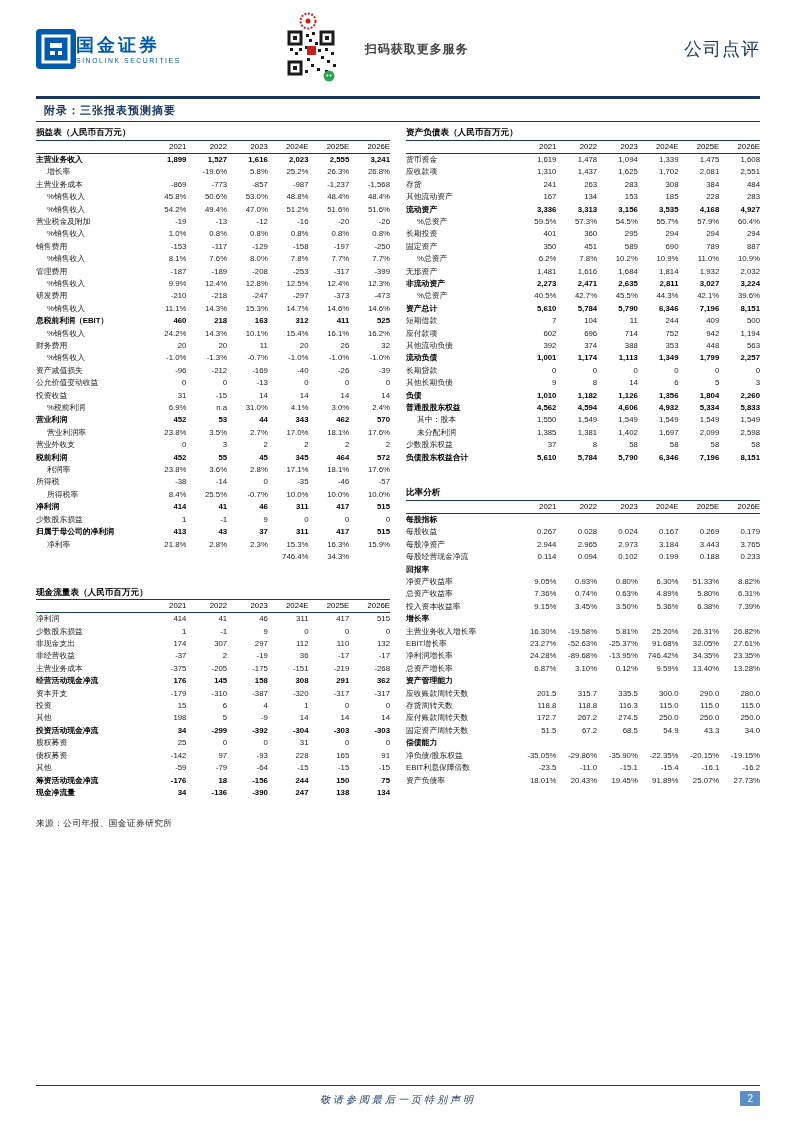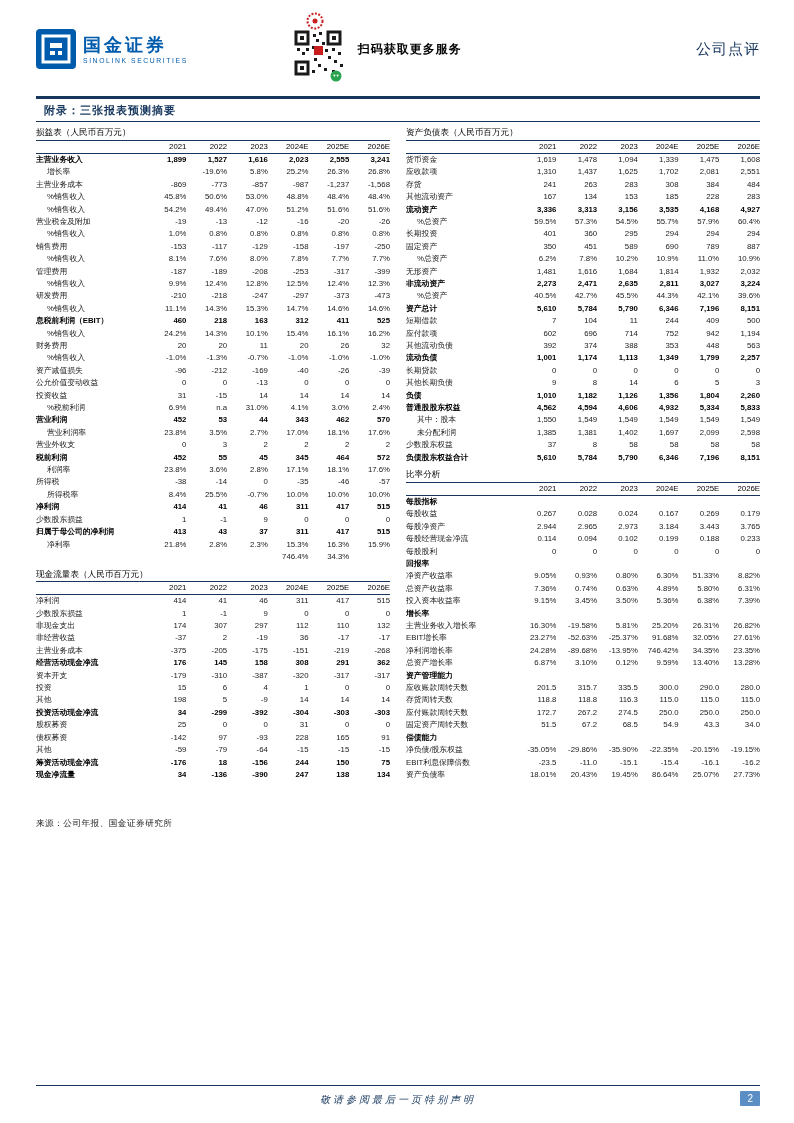--- a/index.html
+++ b/index.html
@@ -3,41 +3,41 @@
 <meta charset="utf-8">
 <style>
   * { margin:0; padding:0; box-sizing:border-box; }
   html,body { width:794px; background:#ffffff; }
   body { font-family:"Liberation Sans","DejaVu Sans",sans-serif; color:#111; }
   .page { position:relative; width:794px; height:1123px; background:#fff; overflow:hidden; }
 
   
   .header { position:absolute; top:16px; left:36px; right:34px; height:66px; display:flex; align-items:center; }
   .brand { display:flex; align-items:center; }
-  .brand-text { margin-left:7px; }
+  .brand-text { }
   .brand-cn { display:block; font-size:18px; font-weight:bold; color:#005bac; letter-spacing:3px; line-height:20px; }
   .brand-en { display:block; font-size:6.8px; color:#005bac; letter-spacing:1.6px; margin-top:2px; }
   .qr-wrap { position:relative; margin-left:100px; width:60px; height:62px; }
-  .qr-caption { margin-left:10px; font-size:12px; font-weight:bold; color:#000000; letter-spacing:1px; }
-  .doc-type { margin-left:auto; color:#16365d; font-size:15px; letter-spacing:1px; }
+  .qr-caption { margin-left:24px; font-size:12px; font-weight:bold; color:#404040; letter-spacing:1px; }
+  .doc-type { margin-left:auto; color:#16365d; font-size:18px; letter-spacing:1px; }
 
   
   .appendix-bar { position:absolute; top:96px; left:36px; right:34px;
     border-top:3px solid #16365d; border-bottom:1px solid #16365d;
     padding:4px 8px 3px 8px; font-weight:bold; color:#16365d; font-size:11px; letter-spacing:1px; }
 
   
   .tables { position:absolute; top:126px; left:36px; right:34px; display:flex; gap:16px; }
   .col { flex:1; min-width:0; }
-  .mt { margin-top:4px; }
+  .mt { margin-top:22px; }
   table.fin { width:100%; border-collapse:collapse; table-layout:fixed; }
   .fin td { font-size:7.8px; line-height:12.4px; height:12.4px; white-space:nowrap; overflow:hidden; color:#1a1a1a; padding:0; }
   .fin td.lbl { text-align:left; }
   .fin td.num { text-align:right; padding-left:2px; }
-  .fin td.tbl-title { font-size:8.6px; font-weight:normal; color:#000; border-bottom:1px solid #16365d; height:14px; line-height:13px; }
+  .fin td.tbl-title { font-size:8.6px; font-weight:bold; color:#000; border-bottom:1px solid #16365d; height:14px; line-height:13px; }
   .fin tr.years td { border-bottom:1px solid #16365d; color:#000; }
   .fin tr.b td { font-weight:bold; color:#000; }
   .fin tr.i td.lbl { padding-left:11px; }
   .fin tr.sec td { font-weight:bold; color:#000; }
 
   
   .source { position:absolute; top:818px; left:36px; font-size:8.6px; color:#222; letter-spacing:0.5px; }
   .footer { position:absolute; left:36px; right:34px; bottom:16px; border-top:1px solid #16365d; padding-top:7px; }
   .footer-text { text-align:center; font-style:italic; color:#16365d; font-size:10px; letter-spacing:3px; }
   .page-badge { position:absolute; right:0; top:5px; background:#5b8ec4; color:#fff; font-size:10px; line-height:15px; padding:0 7px; border-radius:1px; }
@@ -910,29 +910,20 @@
               </tr>
               <tr>
                 <td class="lbl">每股经营现金净流</td>
                 <td class="num">0.114</td>
                 <td class="num">0.094</td>
                 <td class="num">0.102</td>
                 <td class="num">0.199</td>
                 <td class="num">0.188</td>
                 <td class="num">0.233</td>
               </tr>
-              <tr>
-                <td class="lbl">每股股利</td>
-                <td class="num">0</td>
-                <td class="num">0</td>
-                <td class="num">0</td>
-                <td class="num">0</td>
-                <td class="num">0</td>
-                <td class="num">0</td>
-              </tr>
               <tr class="sec">
                 <td class="lbl">回报率</td>
                 <td class="num"></td>
                 <td class="num"></td>
                 <td class="num"></td>
                 <td class="num"></td>
                 <td class="num"></td>
                 <td class="num"></td>
               </tr>
               <tr>
@@ -1077,21 +1068,21 @@
                 <td class="num">-15.1</td>
                 <td class="num">-15.4</td>
                 <td class="num">-16.1</td>
                 <td class="num">-16.2</td>
               </tr>
               <tr>
                 <td class="lbl">资产负债率</td>
                 <td class="num">18.01%</td>
                 <td class="num">20.43%</td>
                 <td class="num">19.45%</td>
-                <td class="num">86.64%</td>
+                <td class="num">91.89%</td>
                 <td class="num">25.07%</td>
                 <td class="num">27.73%</td>
               </tr>
             </tbody>
           </table>
         </div>
     </div>
   </div>
 
   <div class="source">来源：公司年报、国金证券研究所</div>

